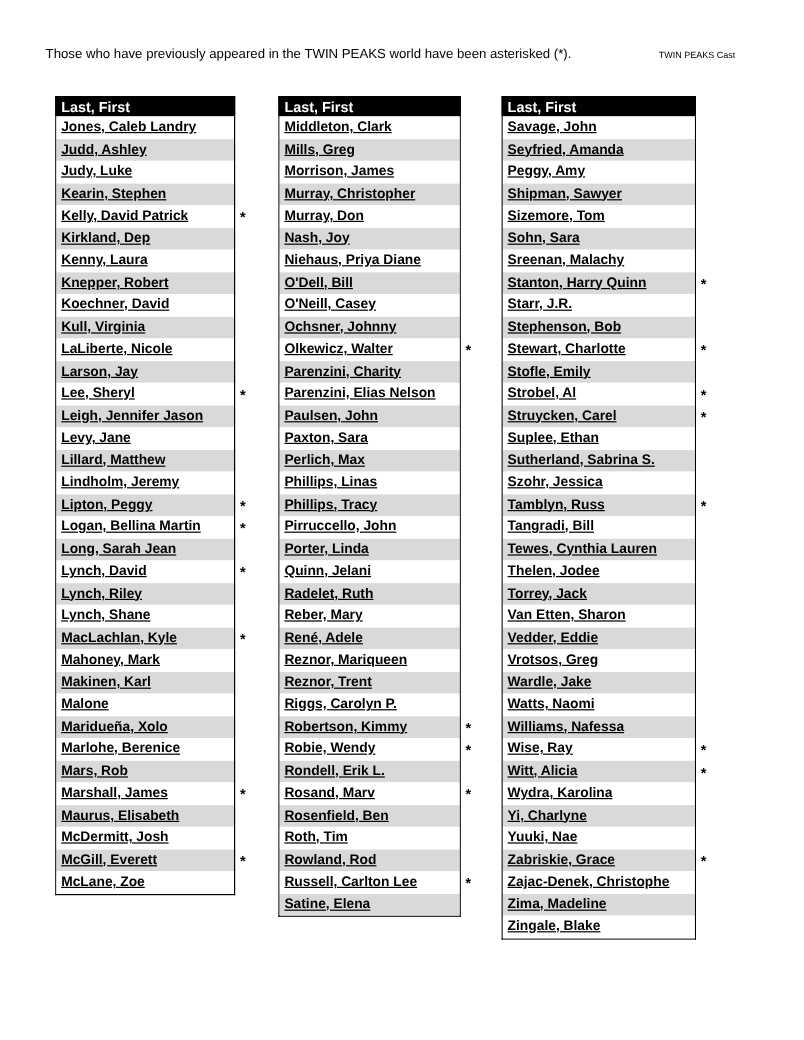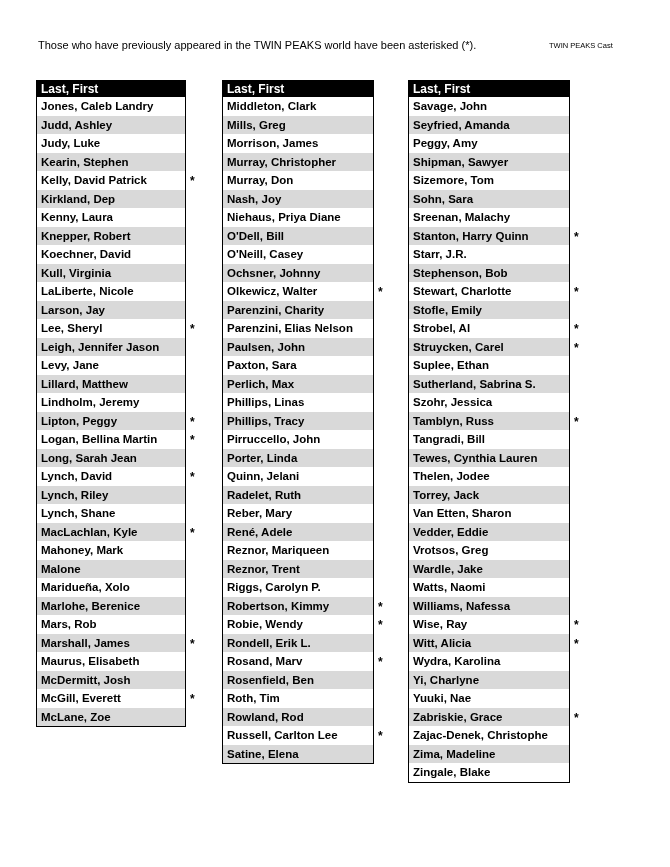--- a/index.html
+++ b/index.html
@@ -28,37 +28,39 @@
     position: absolute;
     left: 549px;
     top: 41px;
     font-size: 7.5px;
     color: #000000;
     white-space: nowrap;
   }
   .col {
     position: absolute;
     top: 80px;
+    margin-left: 10px;
   }
   .thead {
     box-sizing: border-box;
     height: 17px;
     line-height: 17px;
     background: #000000;
     color: #ffffff;
     font-weight: bold;
     font-size: 12px;
     padding-left: 4px;
     border: 1px solid #000000;
     border-bottom: none;
   }
   .rows {
     box-sizing: border-box;
     border: 1px solid #000000;
     border-top: none;
+    text-decoration: underline;
   }
   .trow {
     position: relative;
     height: 18.5px;
   }
   .trow:nth-child(even) {
     background: #d9d9d9;
   }
   .trow:nth-child(odd) {
     background: #ffffff;
@@ -171,20 +173,23 @@
         <div class="name-cell">Lynch, Shane</div>
       </div>
       <div class="trow">
         <div class="name-cell">MacLachlan, Kyle</div>
         <div class="star">*</div>
       </div>
       <div class="trow">
         <div class="name-cell">Mahoney, Mark</div>
       </div>
       <div class="trow">
+        <div class="name-cell">Makinen, Karl</div>
+      </div>
+      <div class="trow">
         <div class="name-cell">Malone</div>
       </div>
       <div class="trow">
         <div class="name-cell">Maridueña, Xolo</div>
       </div>
       <div class="trow">
         <div class="name-cell">Marlohe, Berenice</div>
       </div>
       <div class="trow">
         <div class="name-cell">Mars, Rob</div>

